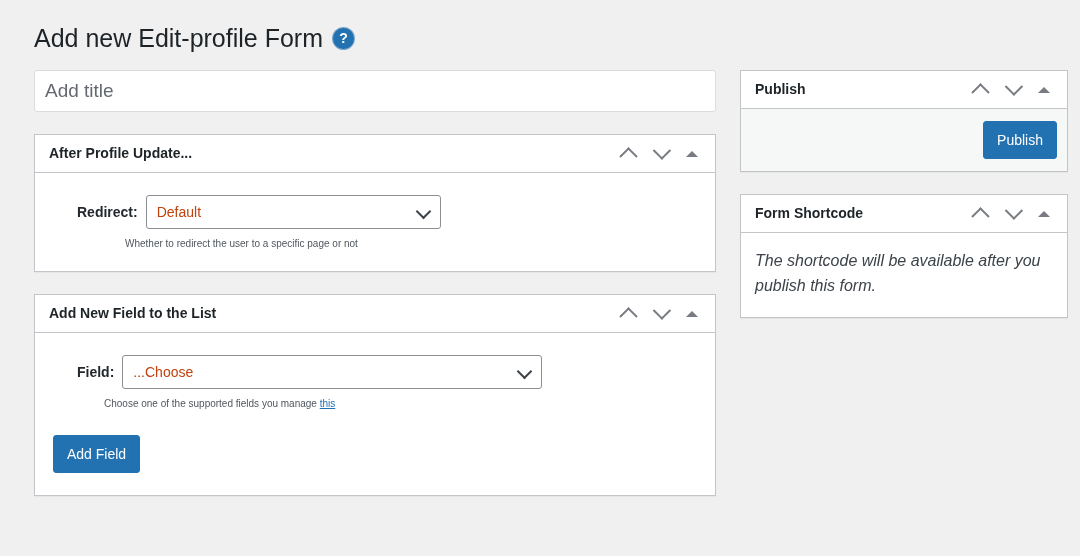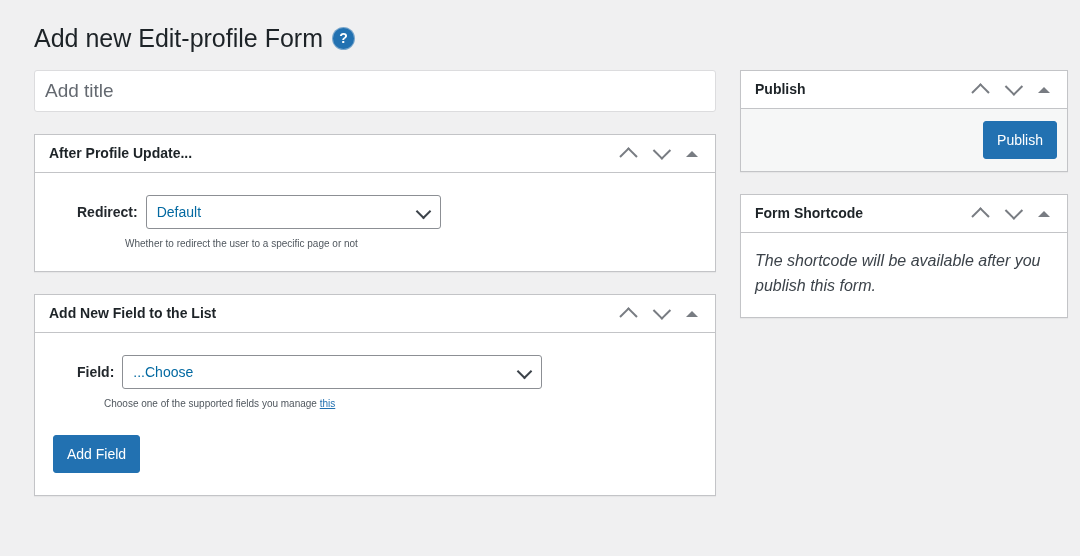--- a/index.html
+++ b/index.html
@@ -152,21 +152,21 @@
     font-weight: 700;
     color: #23282d;
     white-space: nowrap;
   }
   .select-wrap { position: relative; display: inline-block; }
   select.wp-select {
     -webkit-appearance: none;
     appearance: none;
     font-family: "Liberation Sans", sans-serif;
     font-size: 14px;
-    color: #0369a1;
+    color: #c2410c;
     background: #fff;
     border: 1px solid #8c8f94;
     border-radius: 3px;
     height: 34px;
     padding: 0 34px 0 10px;
     line-height: 32px;
     outline: none;
     cursor: pointer;
   }
   select.sel-redirect { width: 295px; }

